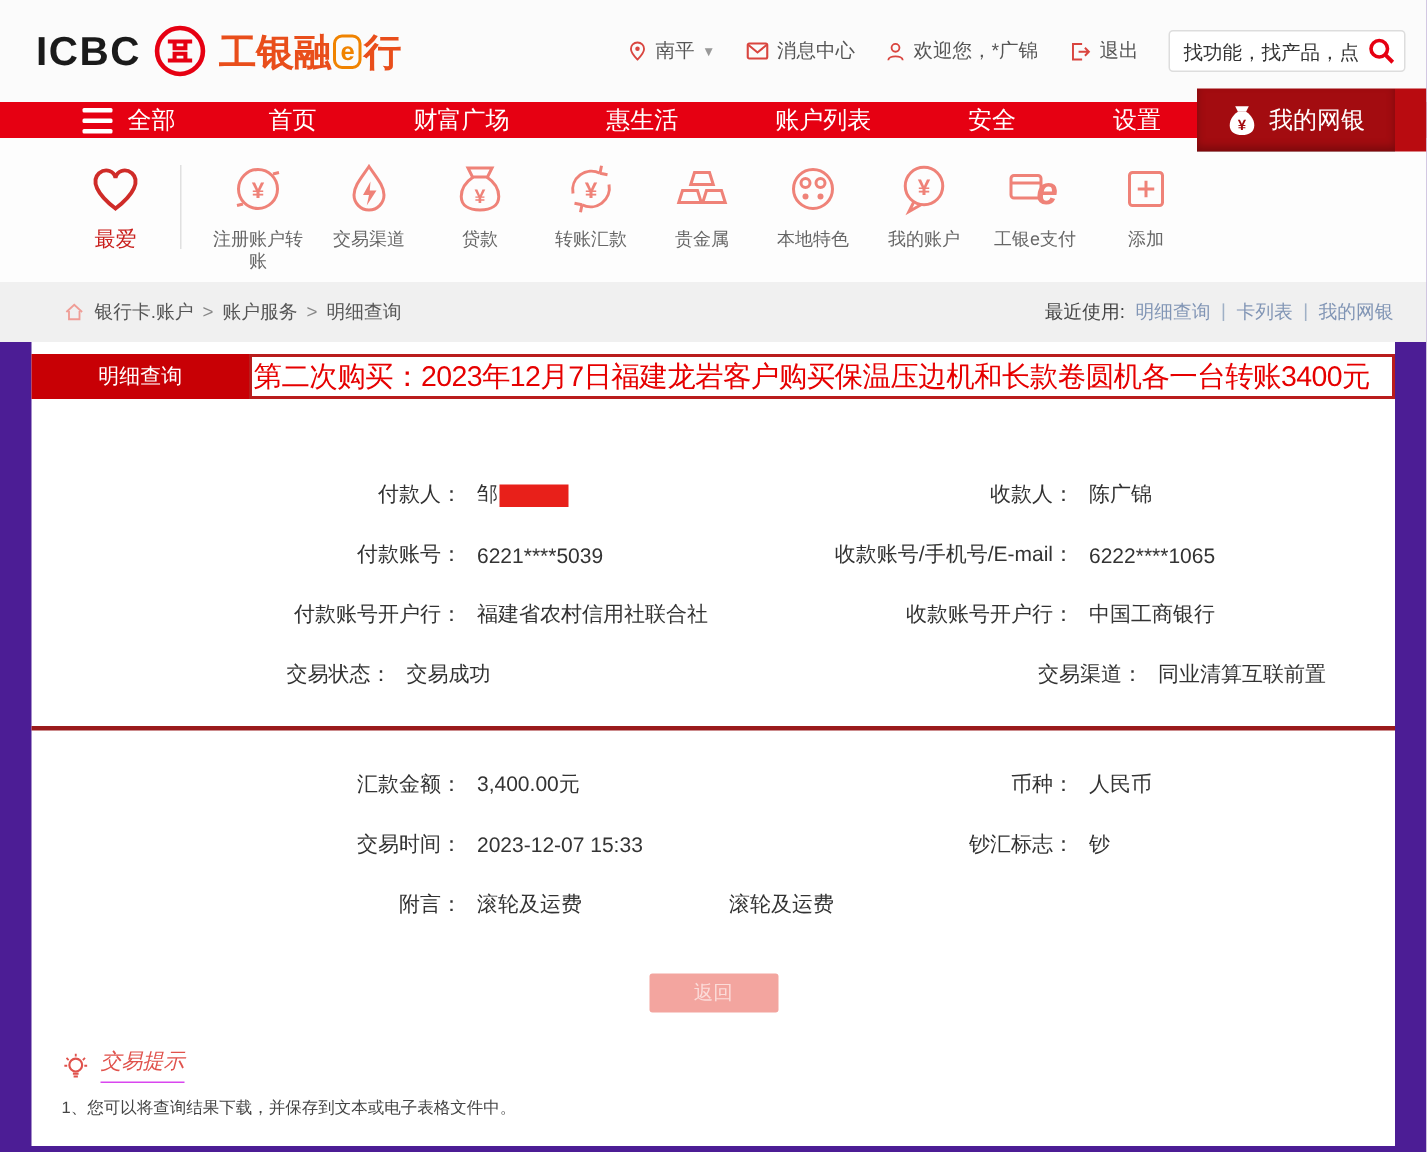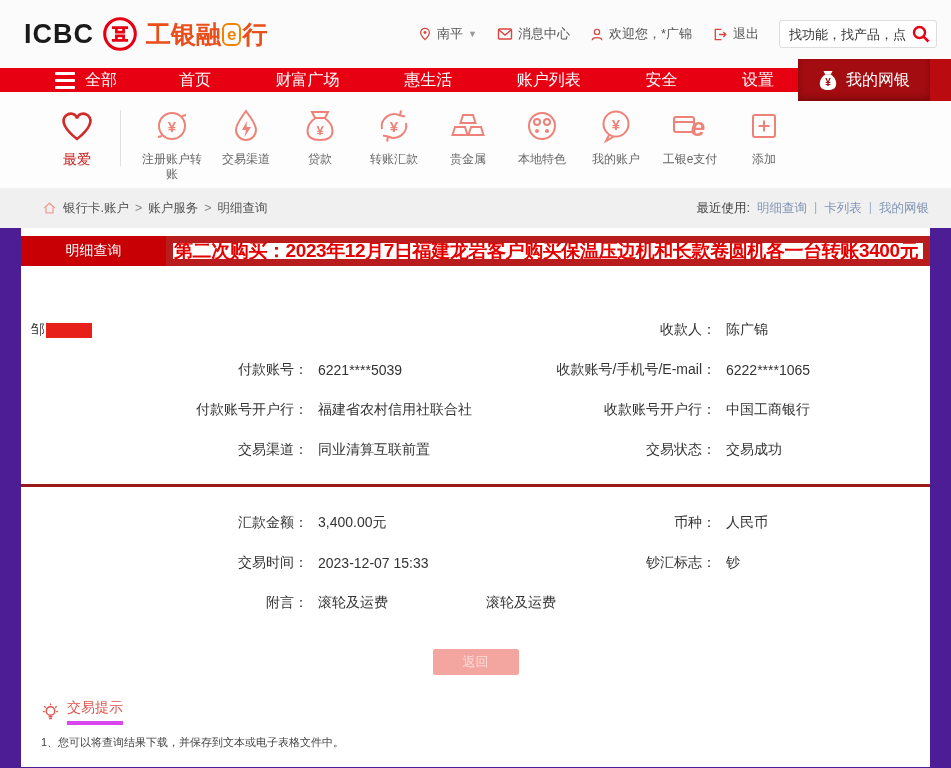--- a/index.html
+++ b/index.html
@@ -49,40 +49,40 @@
   .crumb a { color:#555; text-decoration:none; cursor:pointer; }
   .crumb .sep { color:#888; }
   .recent { margin-left:auto; display:flex; align-items:flex-start; gap:7px; color:#444; }
   .recent a { color:#8195b5; text-decoration:none; cursor:pointer; }
   .recent .bar { color:#9fb0c6; }
 
   
   .panel { background:#fff; margin:0 21px; min-height:519px; padding-top:8px; }
   .tabbar { display:flex; height:30px; }
   .tab { width:145px; background:#c80005; color:#fff; font-size:14px; display:flex; align-items:center; justify-content:center; cursor:pointer; }
-  .annotation { flex:1; border:7px solid #b91c1c; background:#fff; color:#e60000; font-weight:bold; font-size:19px; letter-spacing:-0.4px; white-space:nowrap; display:flex; align-items:center; padding:0 1px; overflow:hidden; }
+  .annotation { flex:1; border:2px solid #b91c1c; background:#fff; color:#e60000; font-weight:normal; font-size:19px; letter-spacing:-0.4px; white-space:nowrap; display:flex; align-items:center; padding:0 1px; overflow:hidden; }
 
   .form1 { margin-top:44px; }
   .frow { display:flex; height:40px; align-items:center; font-size:14px; }
   .cell { display:flex; align-items:center; }
   .cl { width:455px; }
   .cr { flex:1; }
   .lbl { flex:0 0 287px; text-align:right; color:#333; }
   .cr .lbl { flex:0 0 240px; }
   .val { margin-left:10px; color:#333; }
   .redact { display:inline-block; width:46px; height:15px; background:#e8201a; margin-left:1px; vertical-align:middle; }
 
   .divider { height:3px; background:#9a1a1c; margin:14px 0 16px 0; }
 
   .btn-row { display:flex; justify-content:center; margin-top:26px;align-items:flex-end; }
   .back-btn { width:86px; height:26px; background:#f3a59f; color:#fbdcd9; border:none; border-radius:2px; font-size:13px; cursor:pointer; font-family:inherit; }
 
   .tips { padding:24px 20px 10px 20px; }
   .tips-head { display:flex; align-items:center; gap:7px; }
-  .tips-title { color:#e0524c; font-size:14px; border-bottom:4px solid #d946ef; padding-bottom:4px; }
+  .tips-title { color:#e0524c; font-size:14px; border-bottom:1px solid #d946ef; padding-bottom:4px;font-style:italic; }
   .tips-list { margin-top:10px; font-size:11px; color:#444; line-height:15px; }
   .tip-line { margin-bottom:7px; }
 </style>
 </head>
 <body>
 
 <div class="page">
 
   <div class="header">
     <div class="logo-wrap">
@@ -294,20 +294,21 @@
   <div class="panel">
 
     <div class="tabbar">
       <span class="tab">明细查询</span>
       <span class="annotation">第二次购买：2023年12月7日福建龙岩客户购买保温压边机和长款卷圆机各一台转账3400元</span>
     </div>
 
     <div class="form1">
       <div class="frow">
         <div class="cell cl">
+          <span class="lbl">付款人：</span>
           <span class="val">邹</span>
           <span class="redact"></span>
         </div>
         <div class="cell cr">
           <span class="lbl">收款人：</span>
           <span class="val">陈广锦</span>
         </div>
       </div>
       <div class="frow">
         <div class="cell cl">
@@ -323,27 +324,27 @@
         <div class="cell cl">
           <span class="lbl">付款账号开户行：</span>
           <span class="val">福建省农村信用社联合社</span>
         </div>
         <div class="cell cr">
           <span class="lbl">收款账号开户行：</span>
           <span class="val">中国工商银行</span>
         </div>
       </div>
       <div class="frow">
+        <div class="cell cr">
+          <span class="lbl">交易状态：</span>
+          <span class="val">交易成功</span>
+        </div>
         <div class="cell cl">
           <span class="lbl">交易渠道：</span>
           <span class="val">同业清算互联前置</span>
-        </div>
-        <div class="cell cr">
-          <span class="lbl">交易状态：</span>
-          <span class="val">交易成功</span>
         </div>
       </div>
     </div>
 
     <div class="divider"></div>
 
     <div class="form2">
       <div class="frow">
         <div class="cell cl">
           <span class="lbl">汇款金额：</span>

